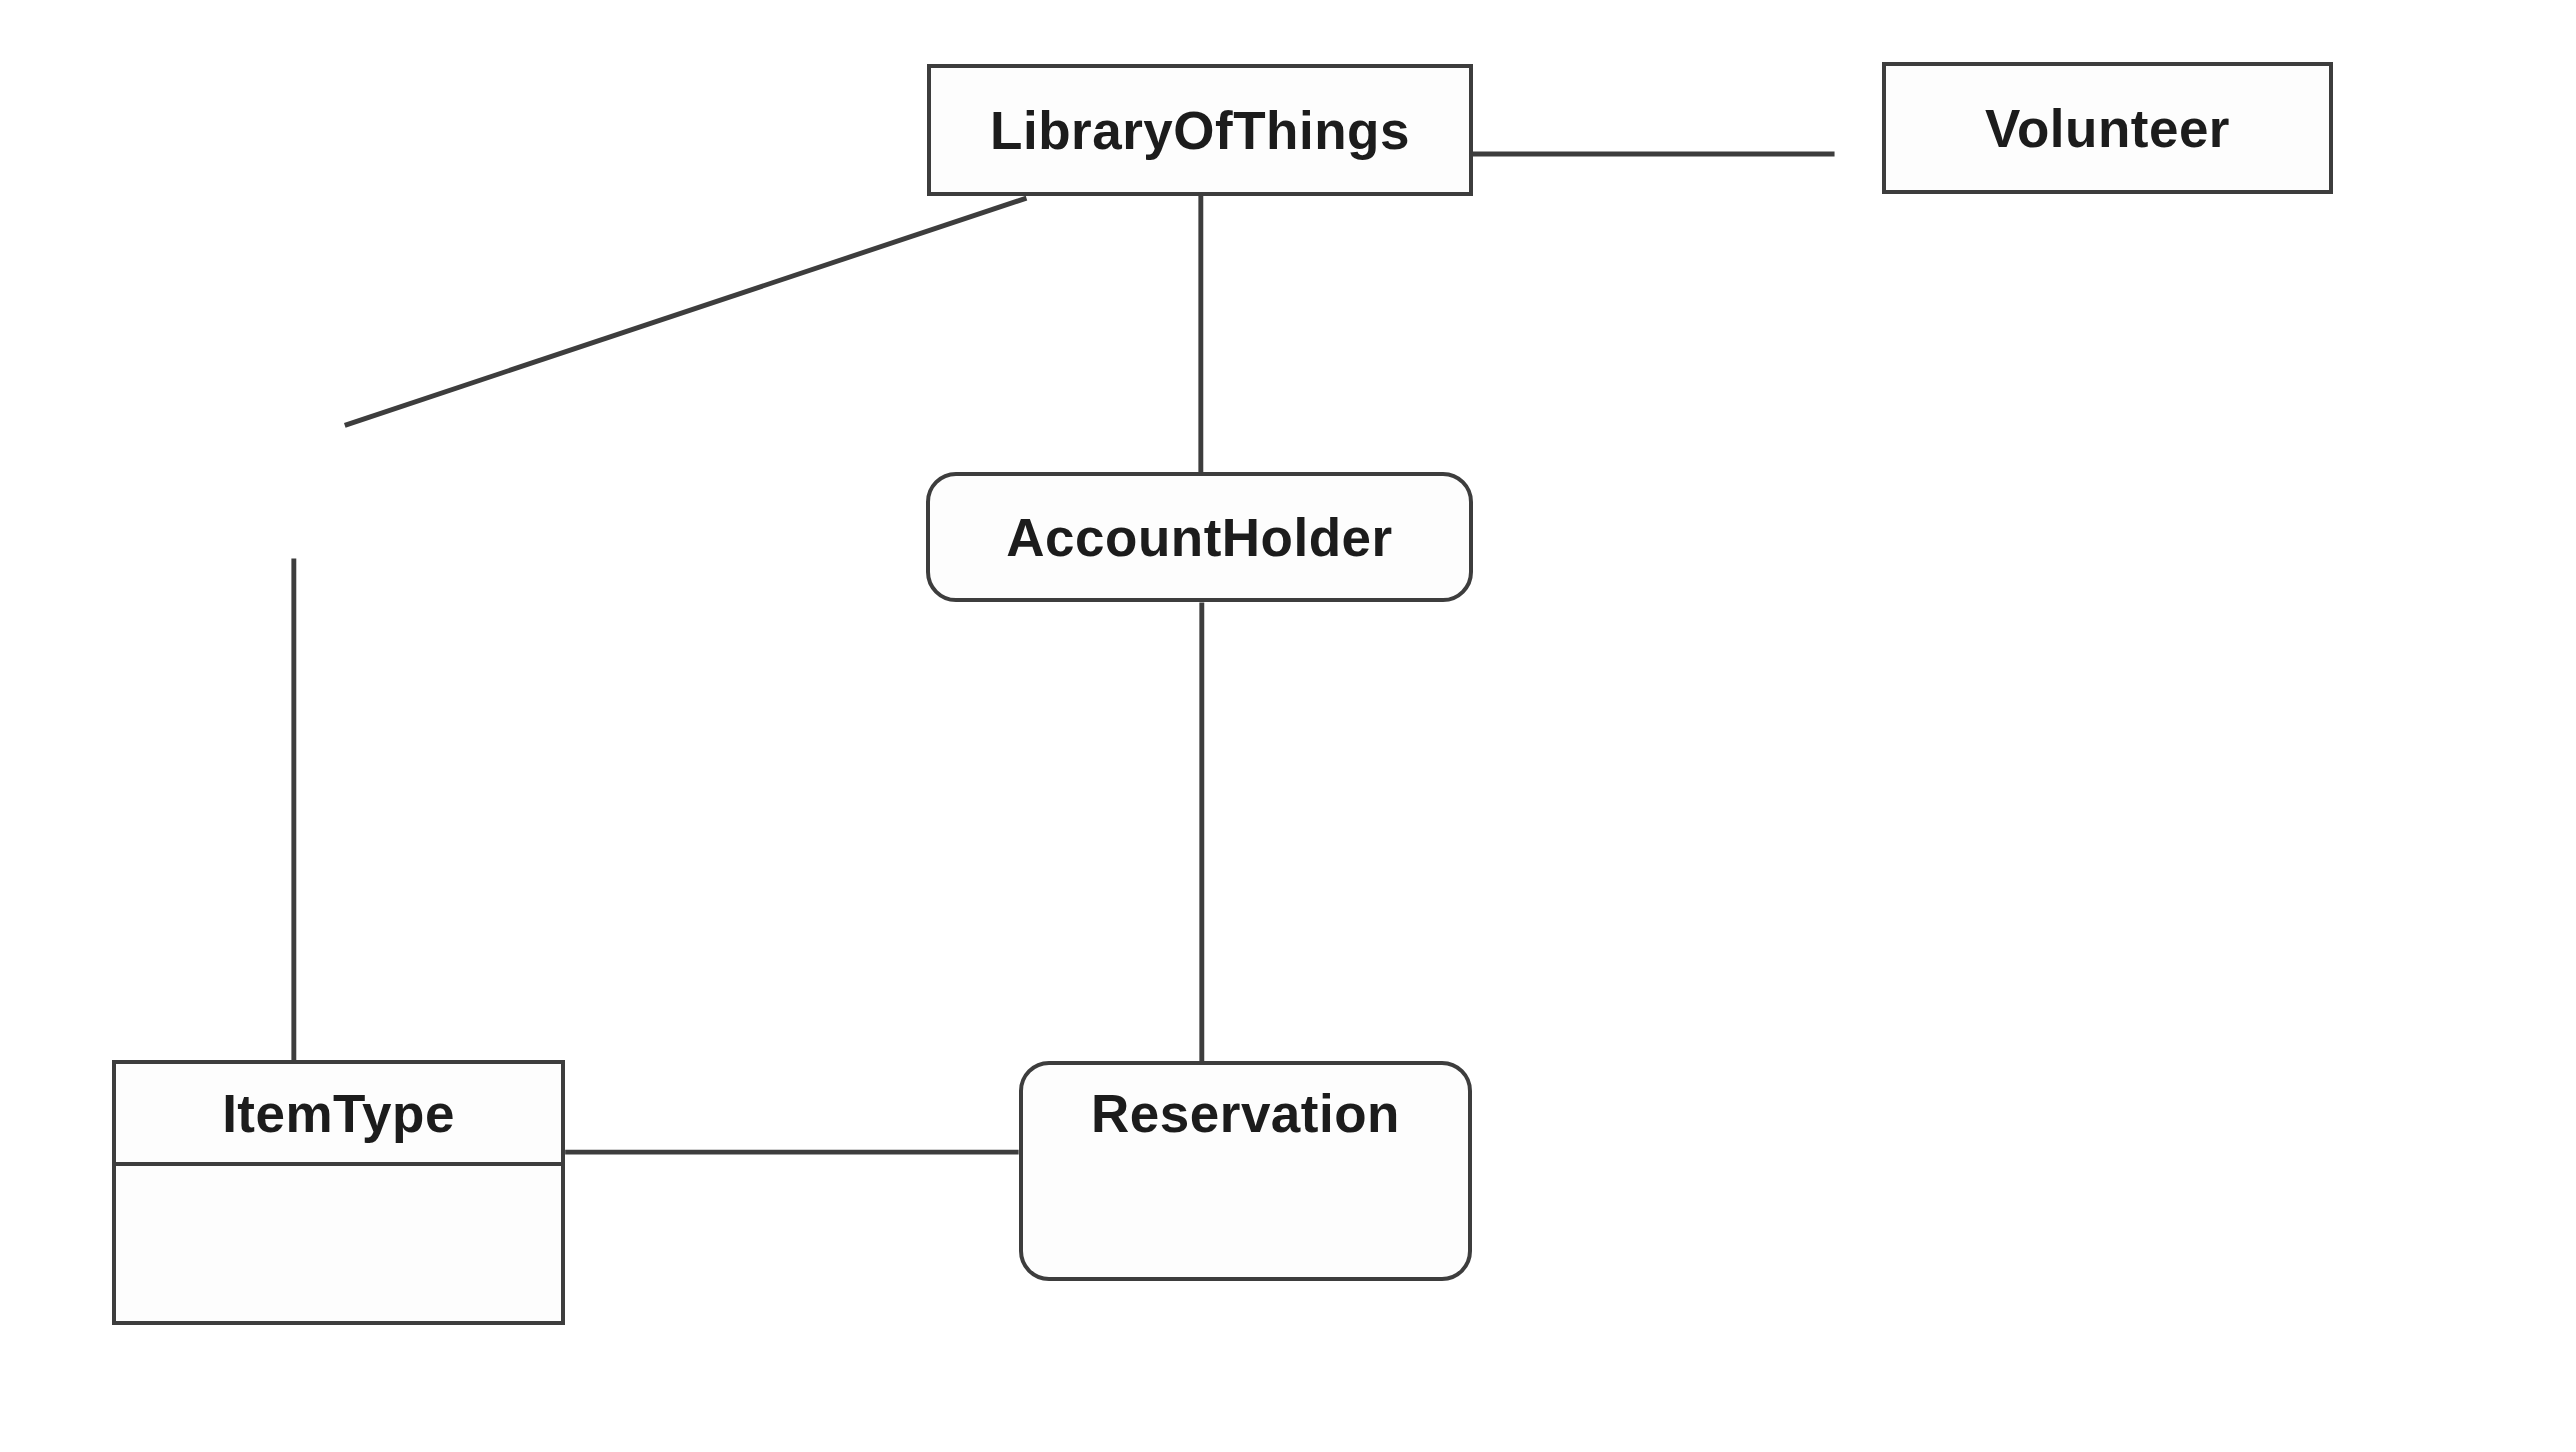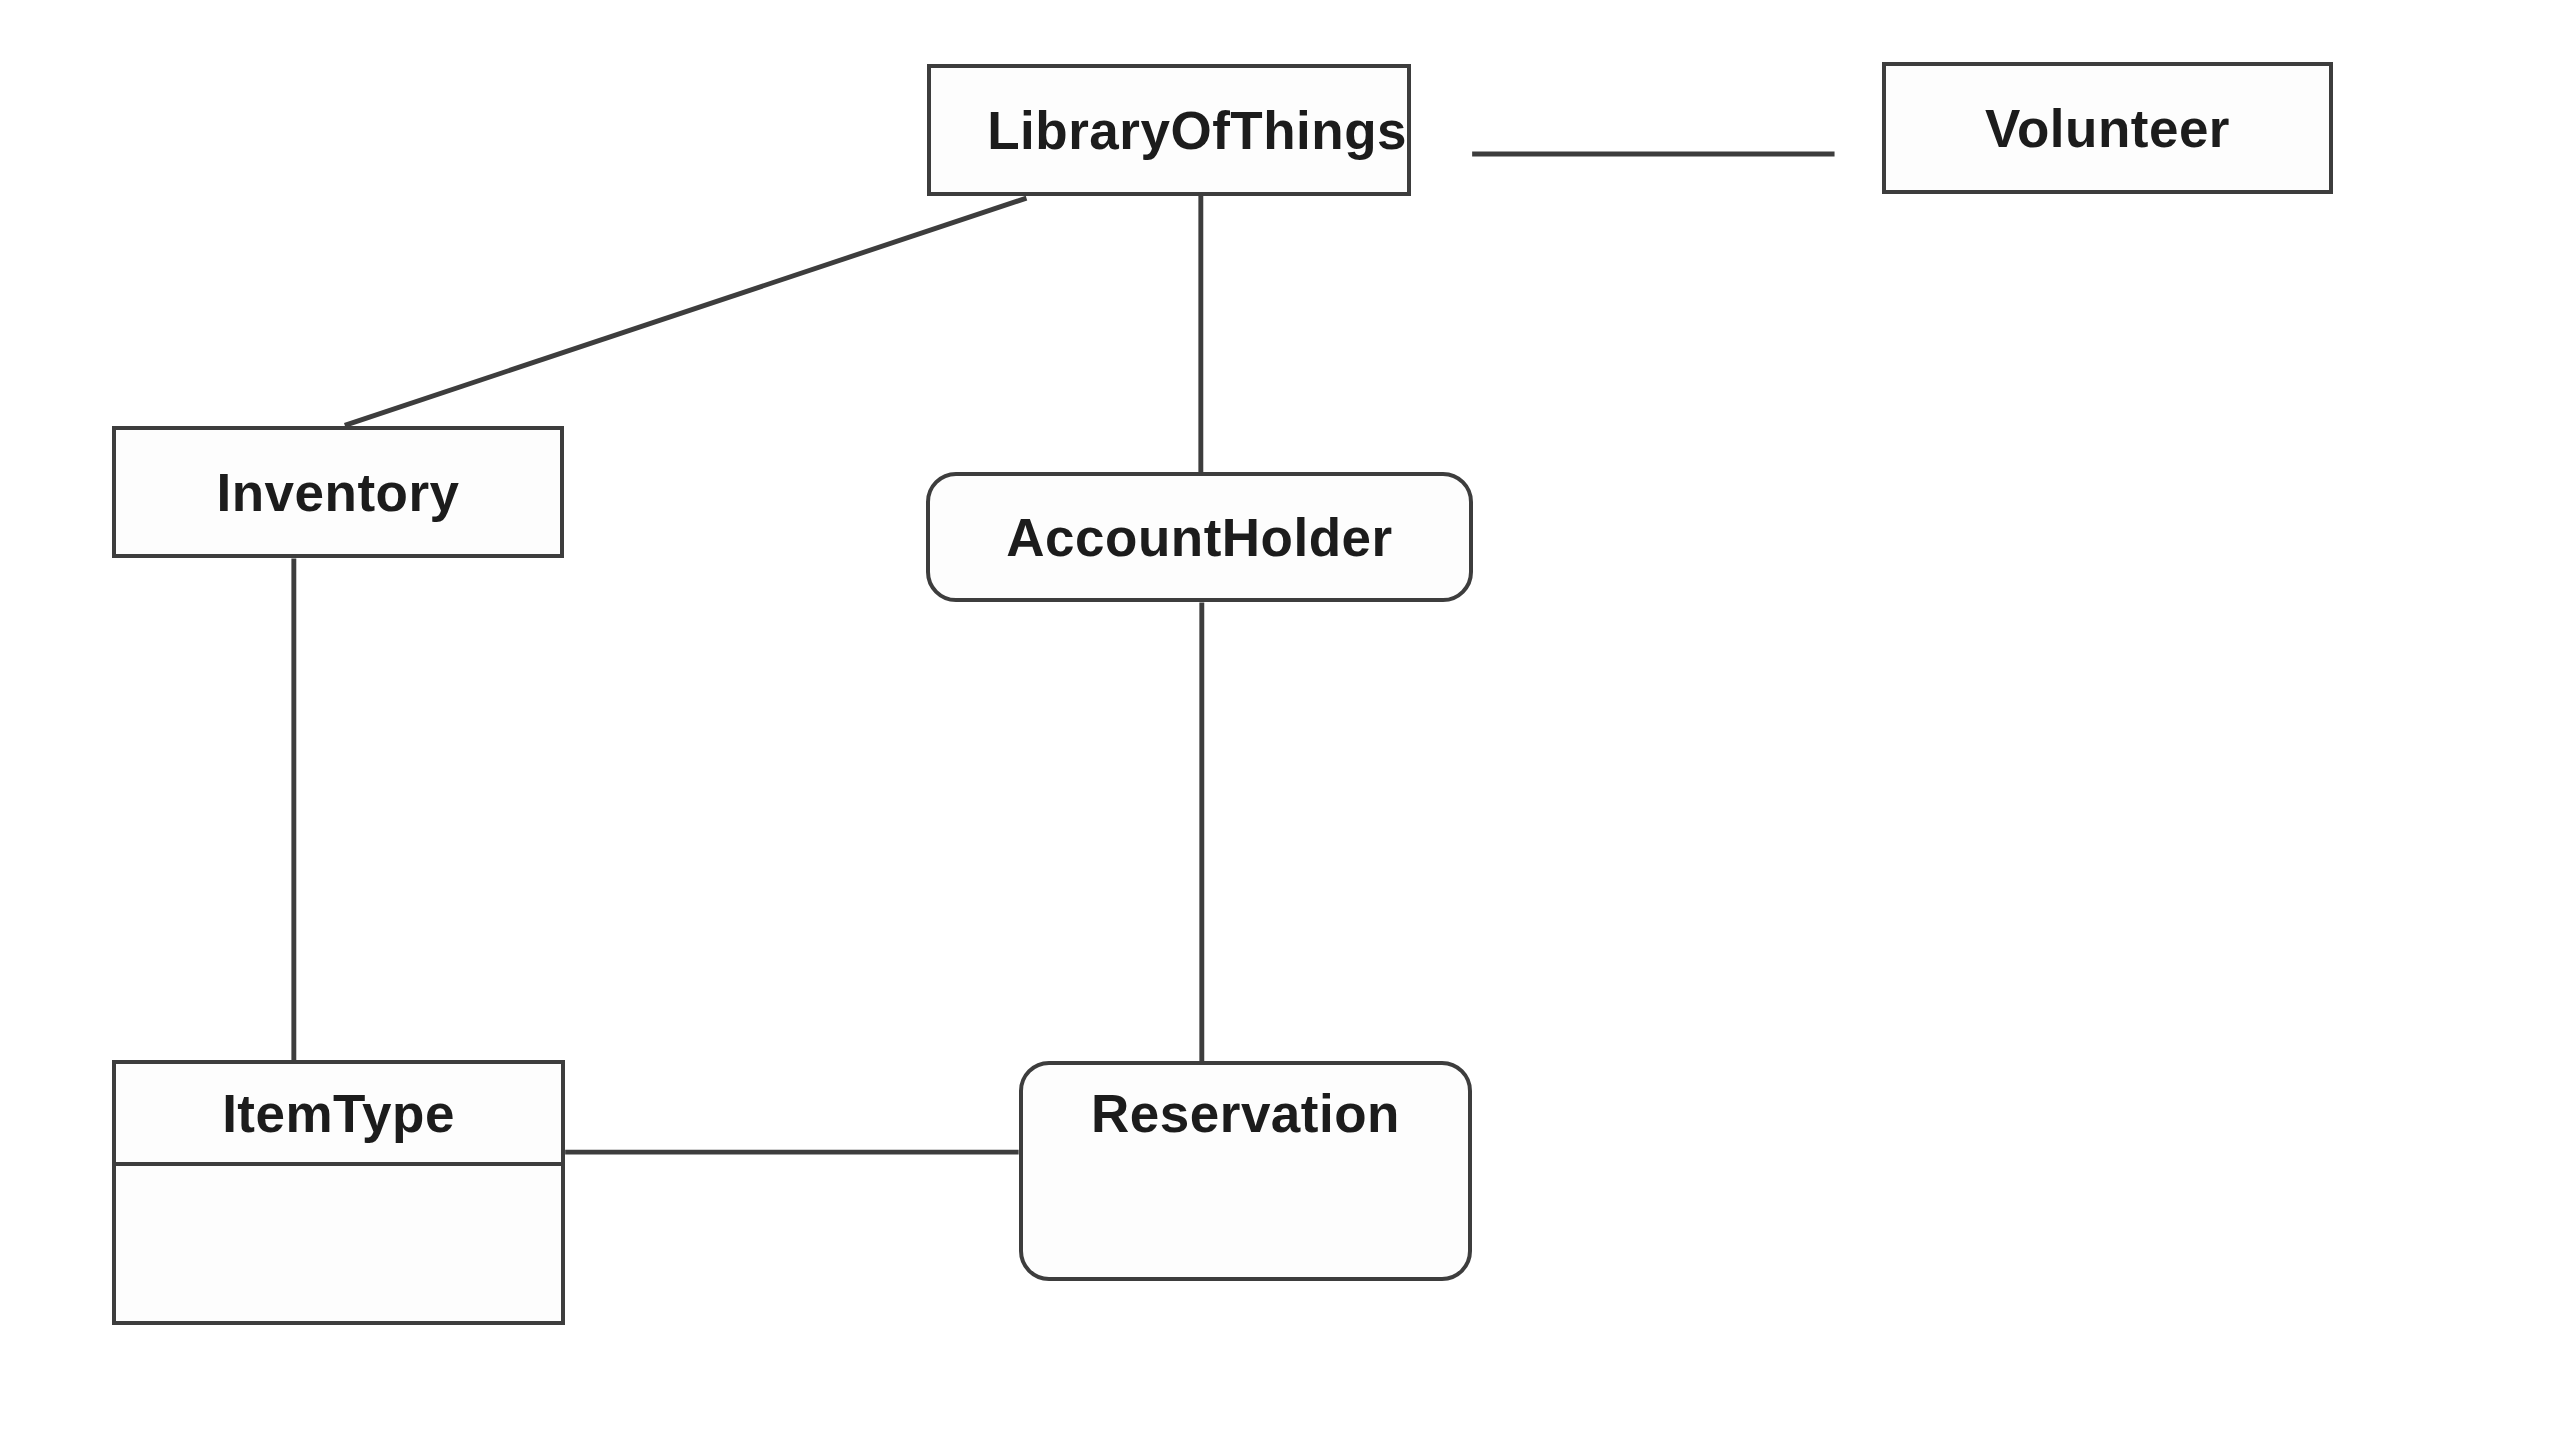--- a/index.html
+++ b/index.html
@@ -49,21 +49,21 @@
   }
   .attr-section {
     border-top: 4.9px solid #3d3d3d;
     padding: 9.8px 0 0 23.5px;
     font-size: 53px;
     font-weight: 600;
     line-height: 67px;
     text-align: left;
   }
   
-  #box-libraryofthings { left: 927px;  top: 64px;   width: 484px; height: 132px; align-items: flex-end; }
+  #box-libraryofthings { left: 927px;  top: 64px;   width: 546px; height: 132px; }
   #box-volunteer       { left: 1835px; top: 62px;   width: 451px; height: 132px; margin-left: 47px; }
   #box-inventory       { left: 112px;  top: 426px;  width: 452px; height: 132px; }
   #box-accountholder   { left: 926px;  top: 472px;  width: 547px; height: 130px; border-radius: 30px; }
   #box-itemtype        { left: 112px;  top: 1060px; width: 453px; height: 265px; }
   #box-reservation     { left: 1019px; top: 1061px; width: 453px; height: 220px; border-radius: 30px; }
   #box-itemtype .class-title    { height: 98px; }
   #box-reservation .class-title { height: 97px; }
 </style>
 </head>
 <body>
@@ -80,23 +80,20 @@
   </svg>
 
   <div id="box-libraryofthings" class="class-box simple">
     <div class="class-title">LibraryOfThings</div>
   </div>
 
   <div id="box-volunteer" class="class-box simple">
     <div class="class-title">Volunteer</div>
   </div>
 
-  <div id="box-inventory" class="class-box simple">
-    <div class="class-title">Inventory</div>
-  </div>
 
   <div id="box-accountholder" class="class-box simple">
     <div class="class-title">AccountHolder</div>
   </div>
 
   <div id="box-itemtype" class="class-box">
     <div class="class-title">ItemType</div>
     <div class="attr-section">
     </div>
   </div>

